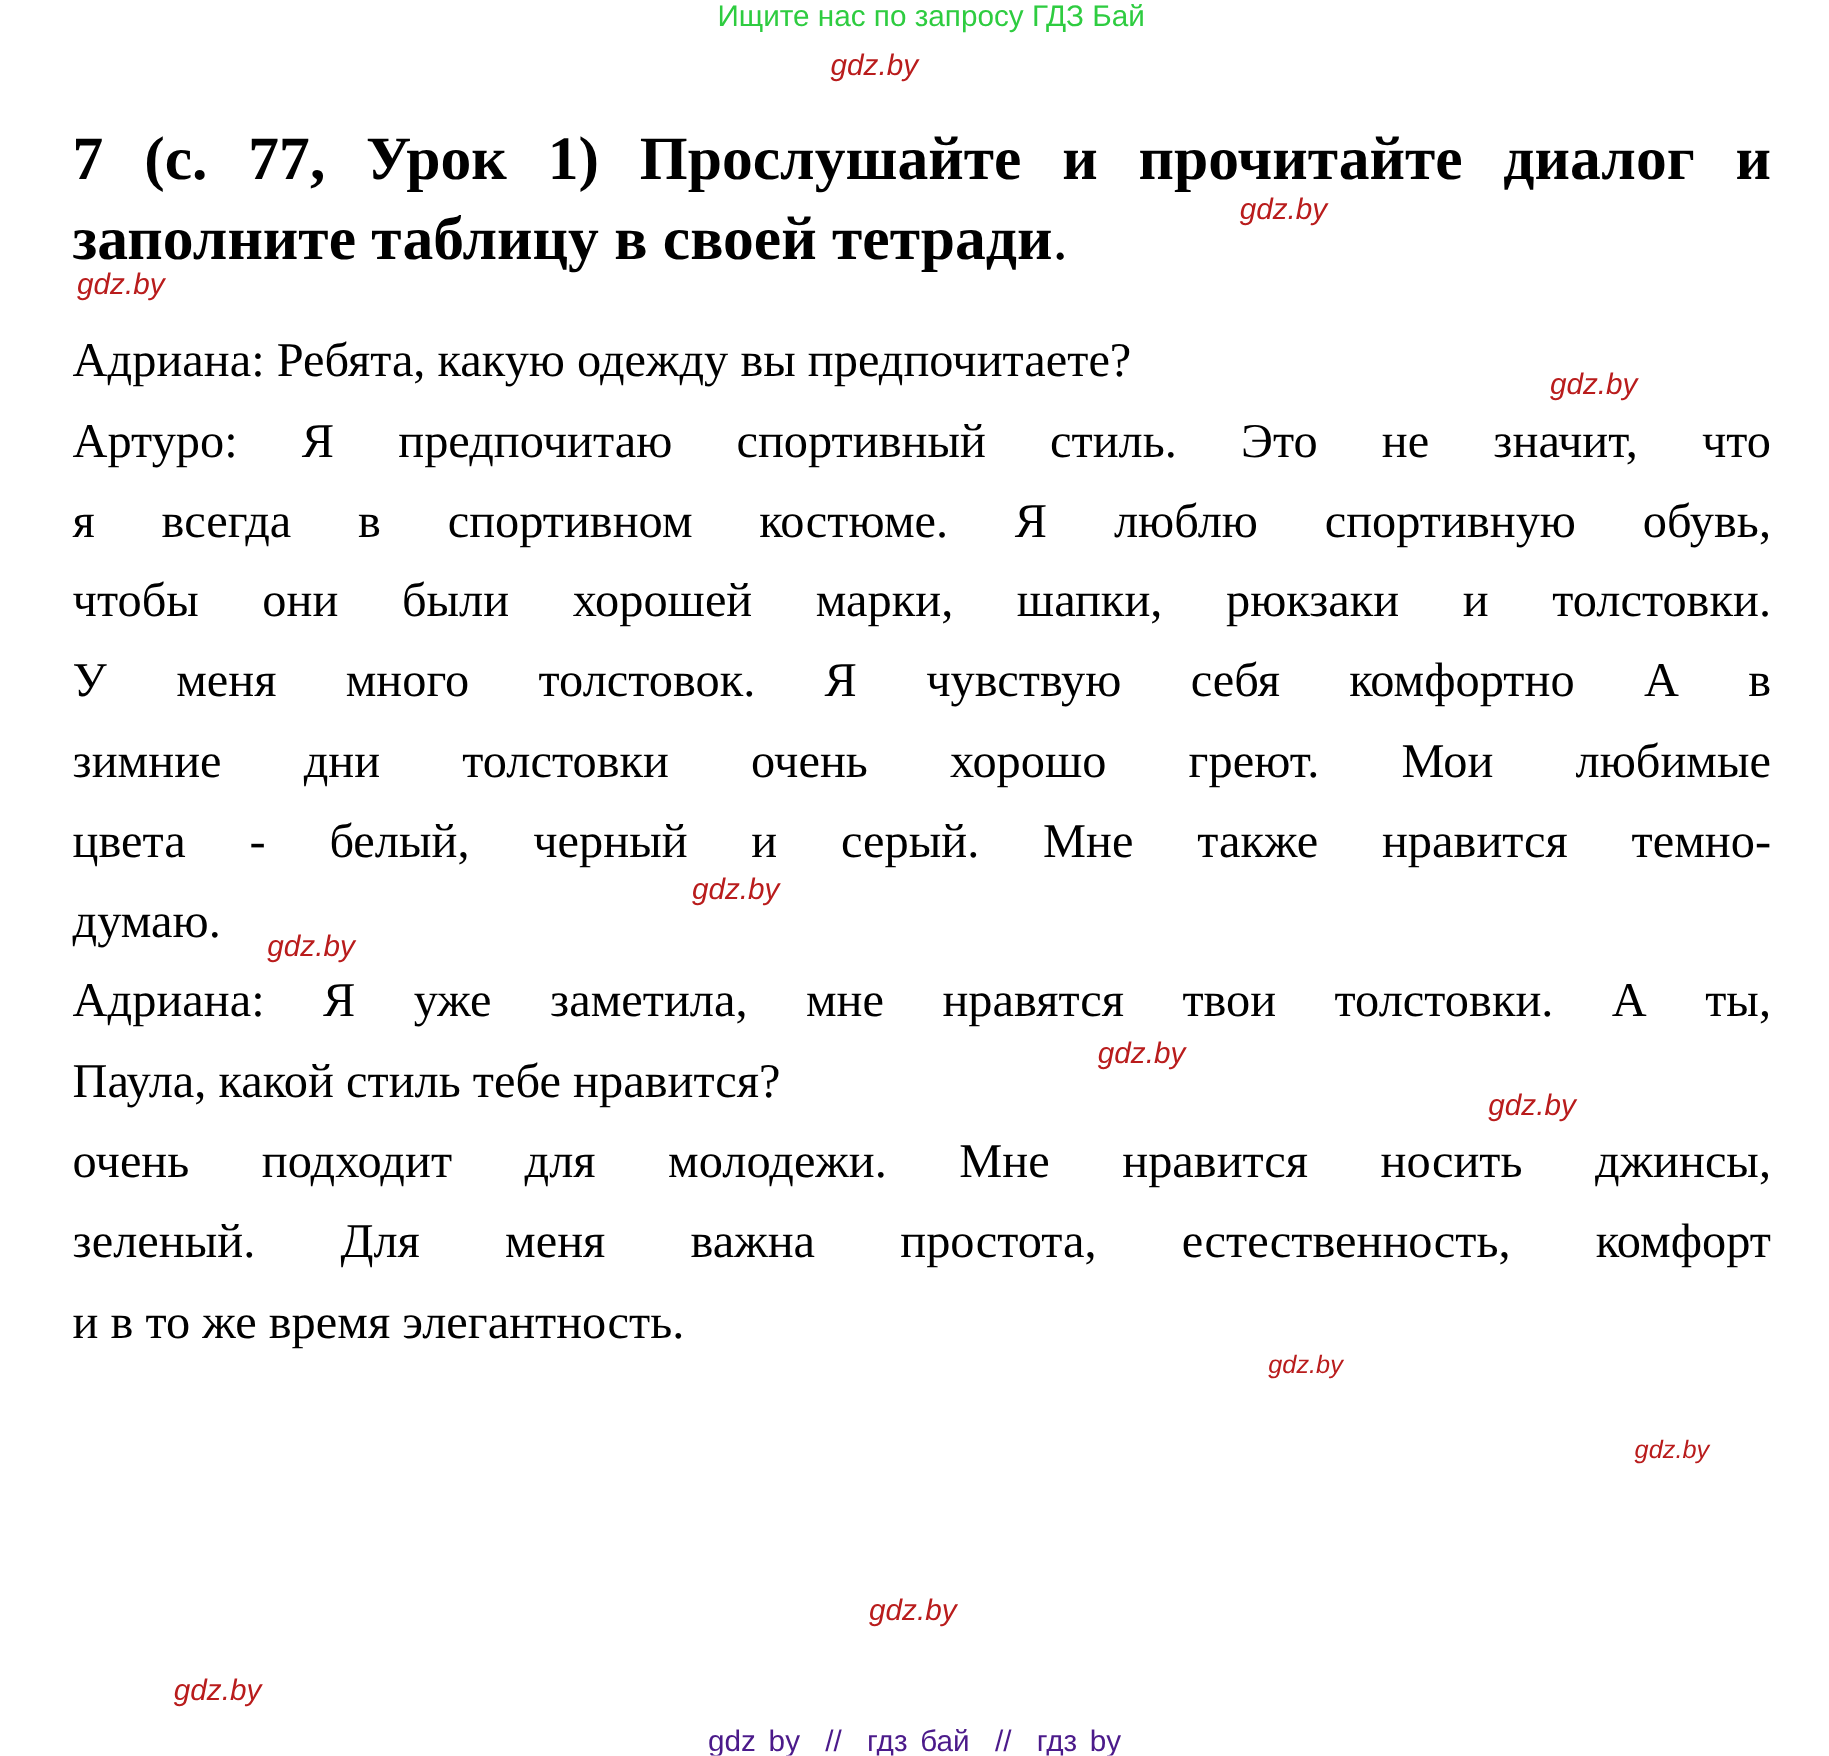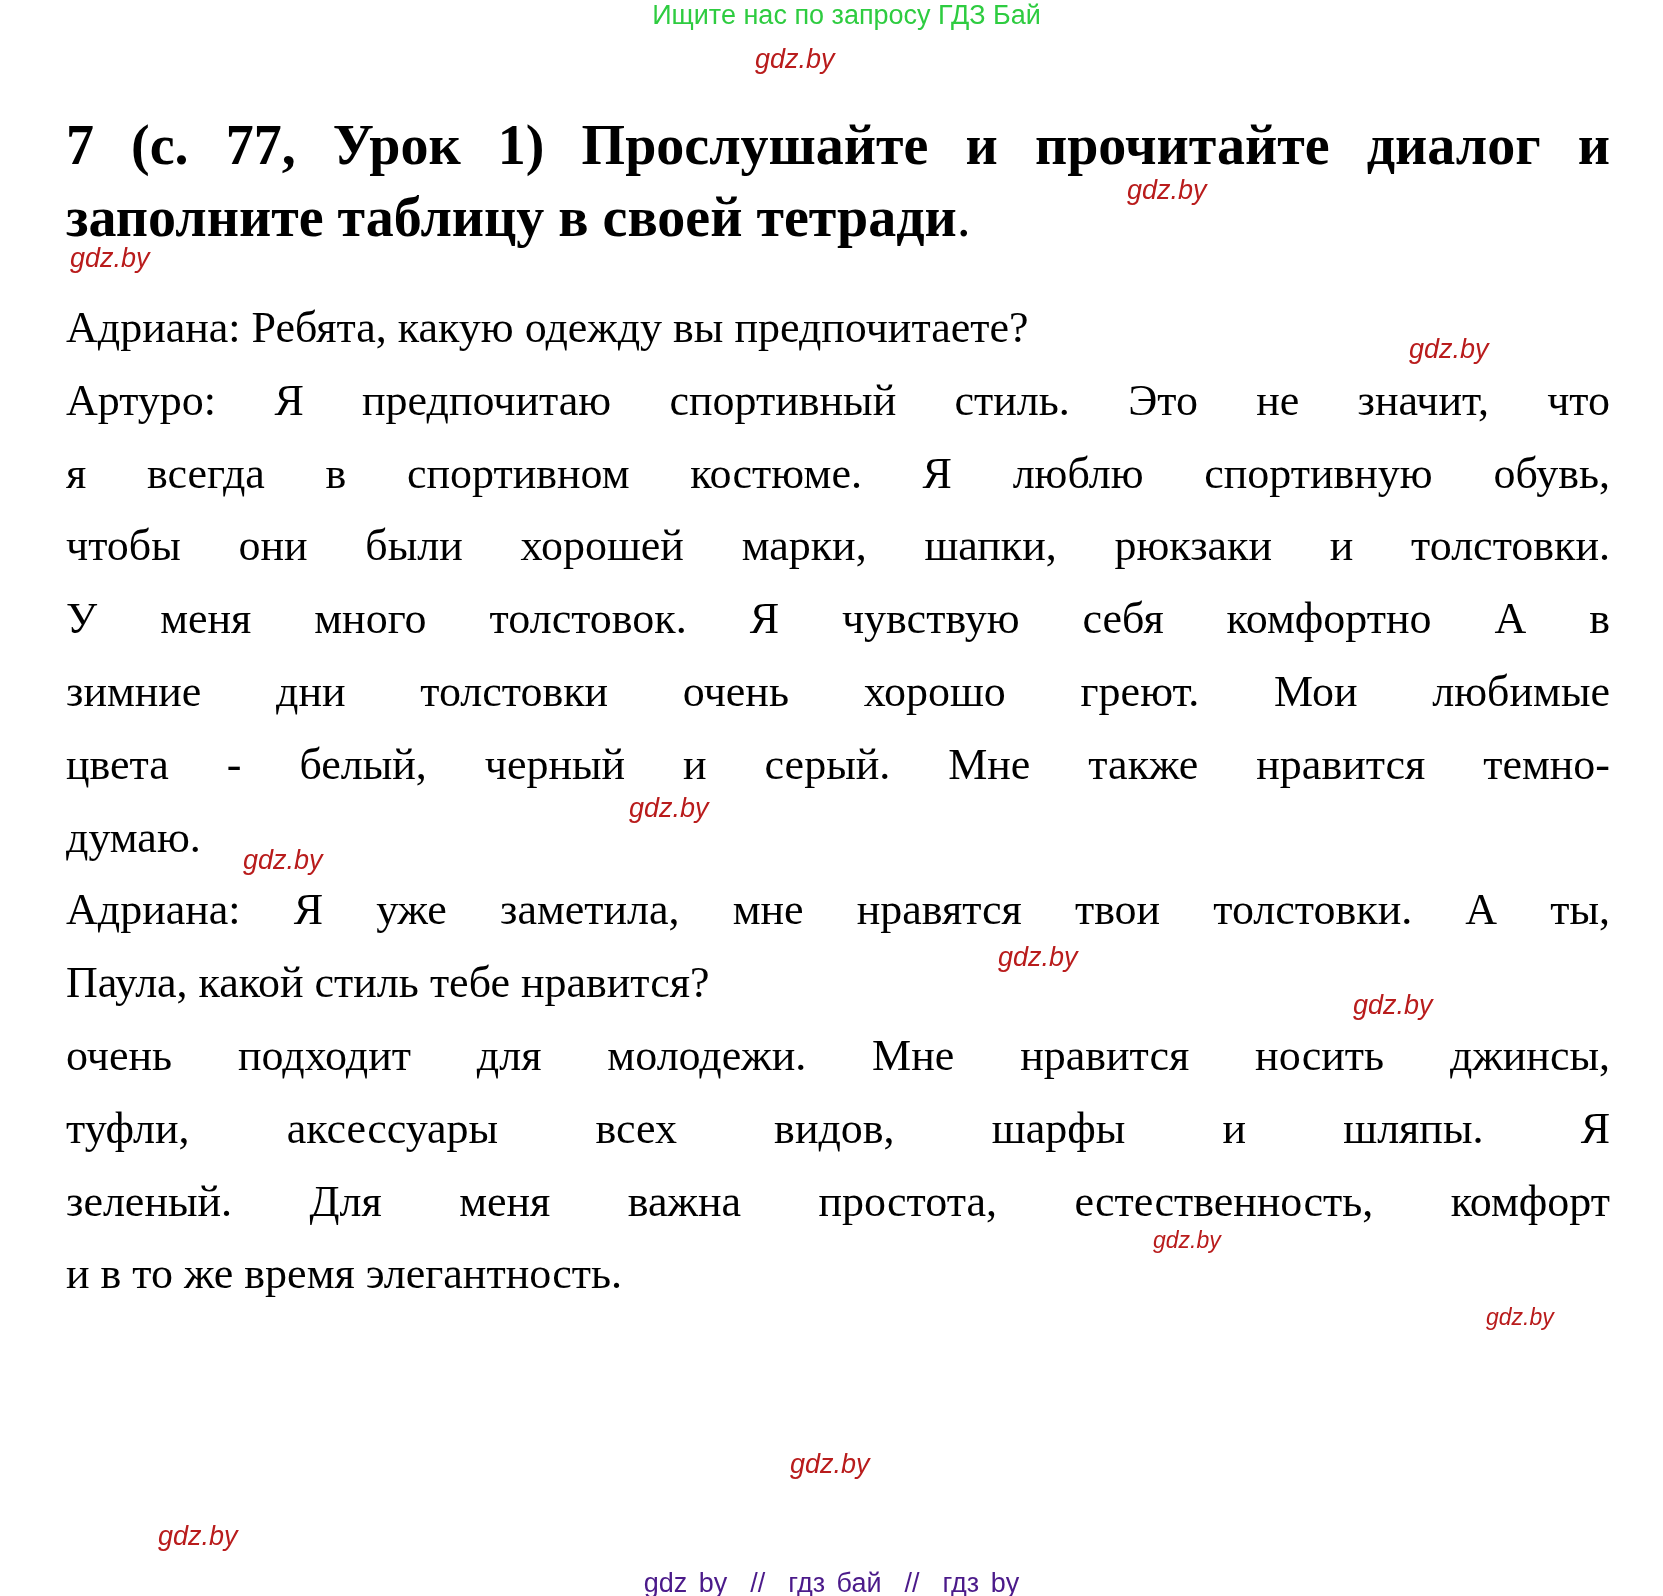--- a/index.html
+++ b/index.html
@@ -47,18 +47,17 @@
   <span class="line">Артуро: Я предпочитаю спортивный стиль. Это не значит, что</span>
   <span class="line">я всегда в спортивном костюме. Я люблю спортивную обувь,</span>
   <span class="line">чтобы они были хорошей марки, шапки, рюкзаки и толстовки.</span>
   <span class="line">У меня много толстовок. Я чувствую себя комфортно А в</span>
   <span class="line">зимние дни толстовки очень хорошо греют. Мои любимые</span>
   <span class="line">цвета - белый, черный и серый. Мне также нравится темно-</span>
   <span class="line last">думаю.</span>
   <span class="line">Адриана: Я уже заметила, мне нравятся твои толстовки. А ты,</span>
   <span class="line last">Паула, какой стиль тебе нравится?</span>
   <span class="line">очень подходит для молодежи. Мне нравится носить джинсы,</span>
-  <span class="line">туфли, аксессуары всех видов, шарфы и шляпы. Я</span>
   <span class="line">зеленый. Для меня важна простота, естественность, комфорт</span>
   <span class="line last">и в то же время элегантность.</span>
 </div>
 
 <div class="footer">gdz by  //  гдз бай  //  гдз by</div>
 
 </body></html>

